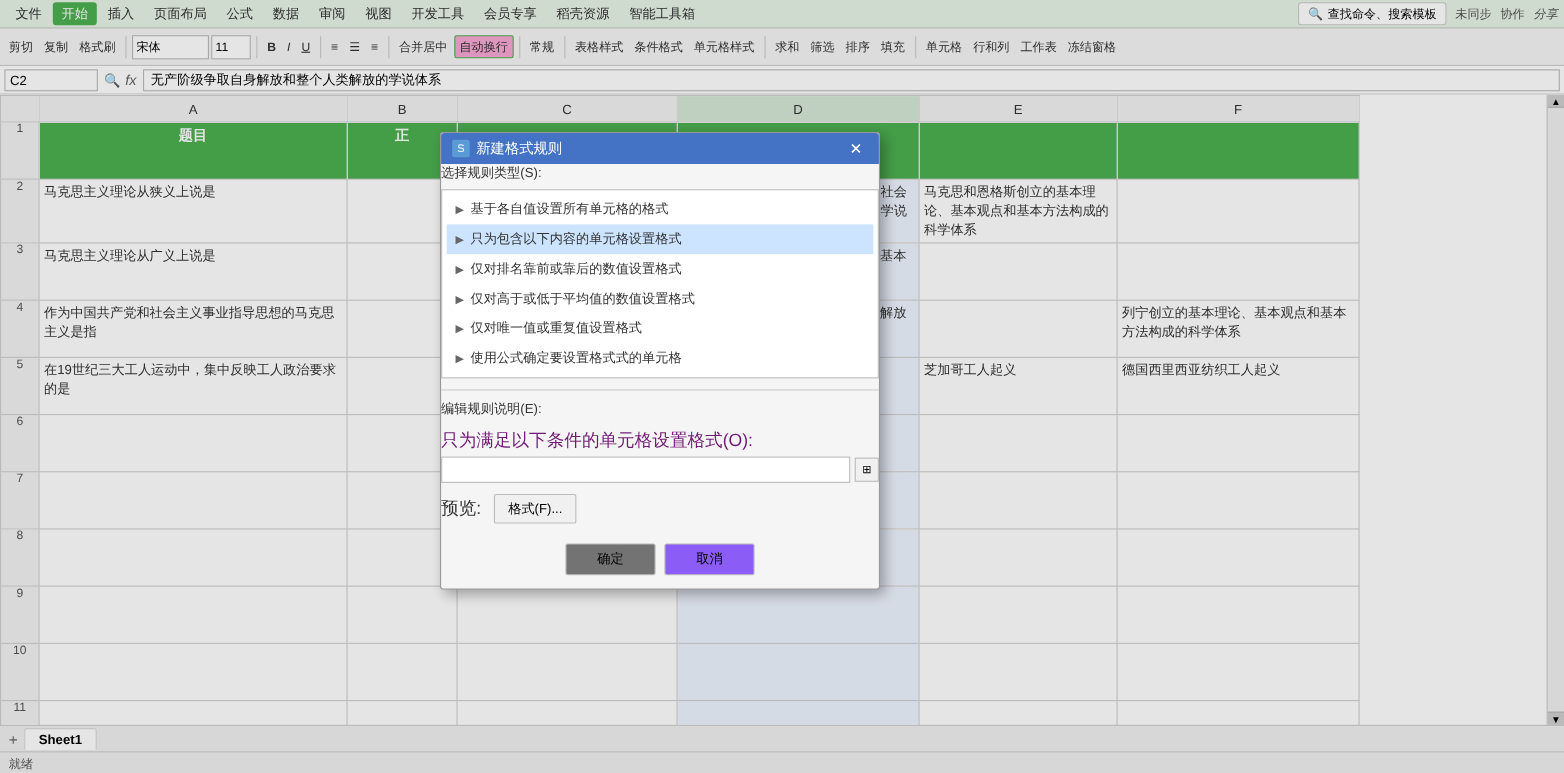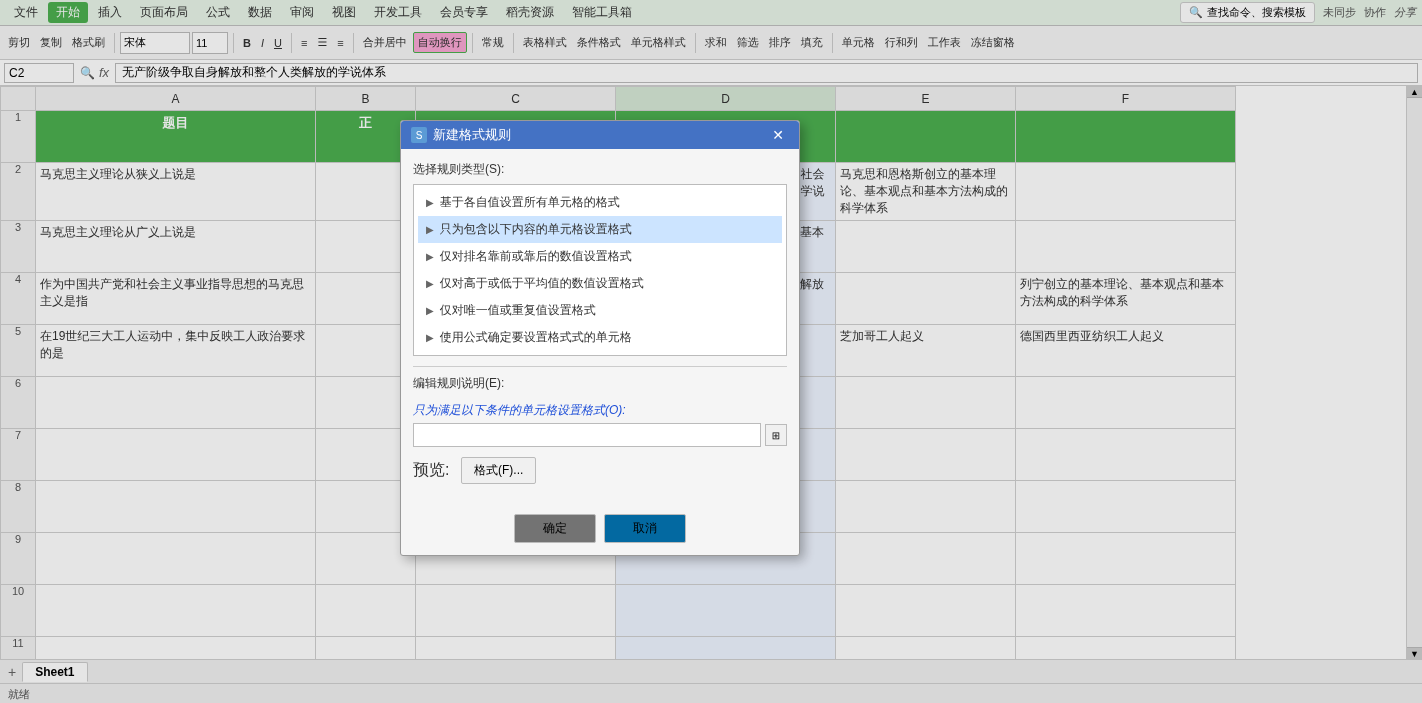--- a/index.html
+++ b/index.html
@@ -64,21 +64,21 @@
     
     .formula-bar {
       background: #fff;
       border-bottom: 1px solid #d0d0d0;
       display: flex;
       align-items: center;
       height: 26px;
       padding: 0 4px;
     }
     .cell-ref {
-      width: 70px;
+      width: 85px;
       border: 1px solid #bbb;
       height: 20px;
       padding: 0 4px;
       font-size: 12px;
     }
     .formula-icons {
       display: flex;
       align-items: center;
       padding: 0 6px;
       gap: 4px;
@@ -178,21 +178,21 @@
       color: white;
       margin-right: 6px;
     }
     .dialog-close-btn {
       cursor: pointer;
       font-size: 14px;
       padding: 1px 5px;
       border-radius: 2px;
     }
     .dialog-body {
-      padding: 12px;
+      padding: 0;
     }
     .dialog-section-label {
       font-size: 12px;
       color: #333;
       margin-bottom: 6px;
       font-weight: normal;
     }
     .rule-list {
       border: 1px solid #bbb;
       background: white;
@@ -217,24 +217,23 @@
       border: none;
       border-top: 1px solid #ccc;
       margin: 8px 0;
     }
     .edit-rule-label {
       font-size: 12px;
       color: #333;
       margin-bottom: 10px;
     }
     .condition-label {
-      font-size: 12px;
-      color: #1d4ed8;
+      font-size: 16px;
+      color: #701a75;
       margin-bottom: 4px;
-      font-style: italic;
     }
     .condition-input-row {
       display: flex;
       align-items: center;
       gap: 4px;
       margin-bottom: 10px;
     }
     .condition-input {
       flex: 1;
       height: 24px;
@@ -286,21 +285,21 @@
     }
     .dialog-footer {
       display: flex;
       justify-content: center;
       gap: 8px;
       padding: 6px 12px 12px;
     }
     .dialog-btn {
       padding: 5px 28px;
       border: 1px solid #bbb;
-      background: #0369a1;
+      background: #8b5cf6;
       cursor: pointer;
       font-size: 12px;
       border-radius: 2px;
     }
     .dialog-btn.primary { background: #737373; }
 
     
     .right-panel {
       width: 16px;
       background: #f0f0f0;

